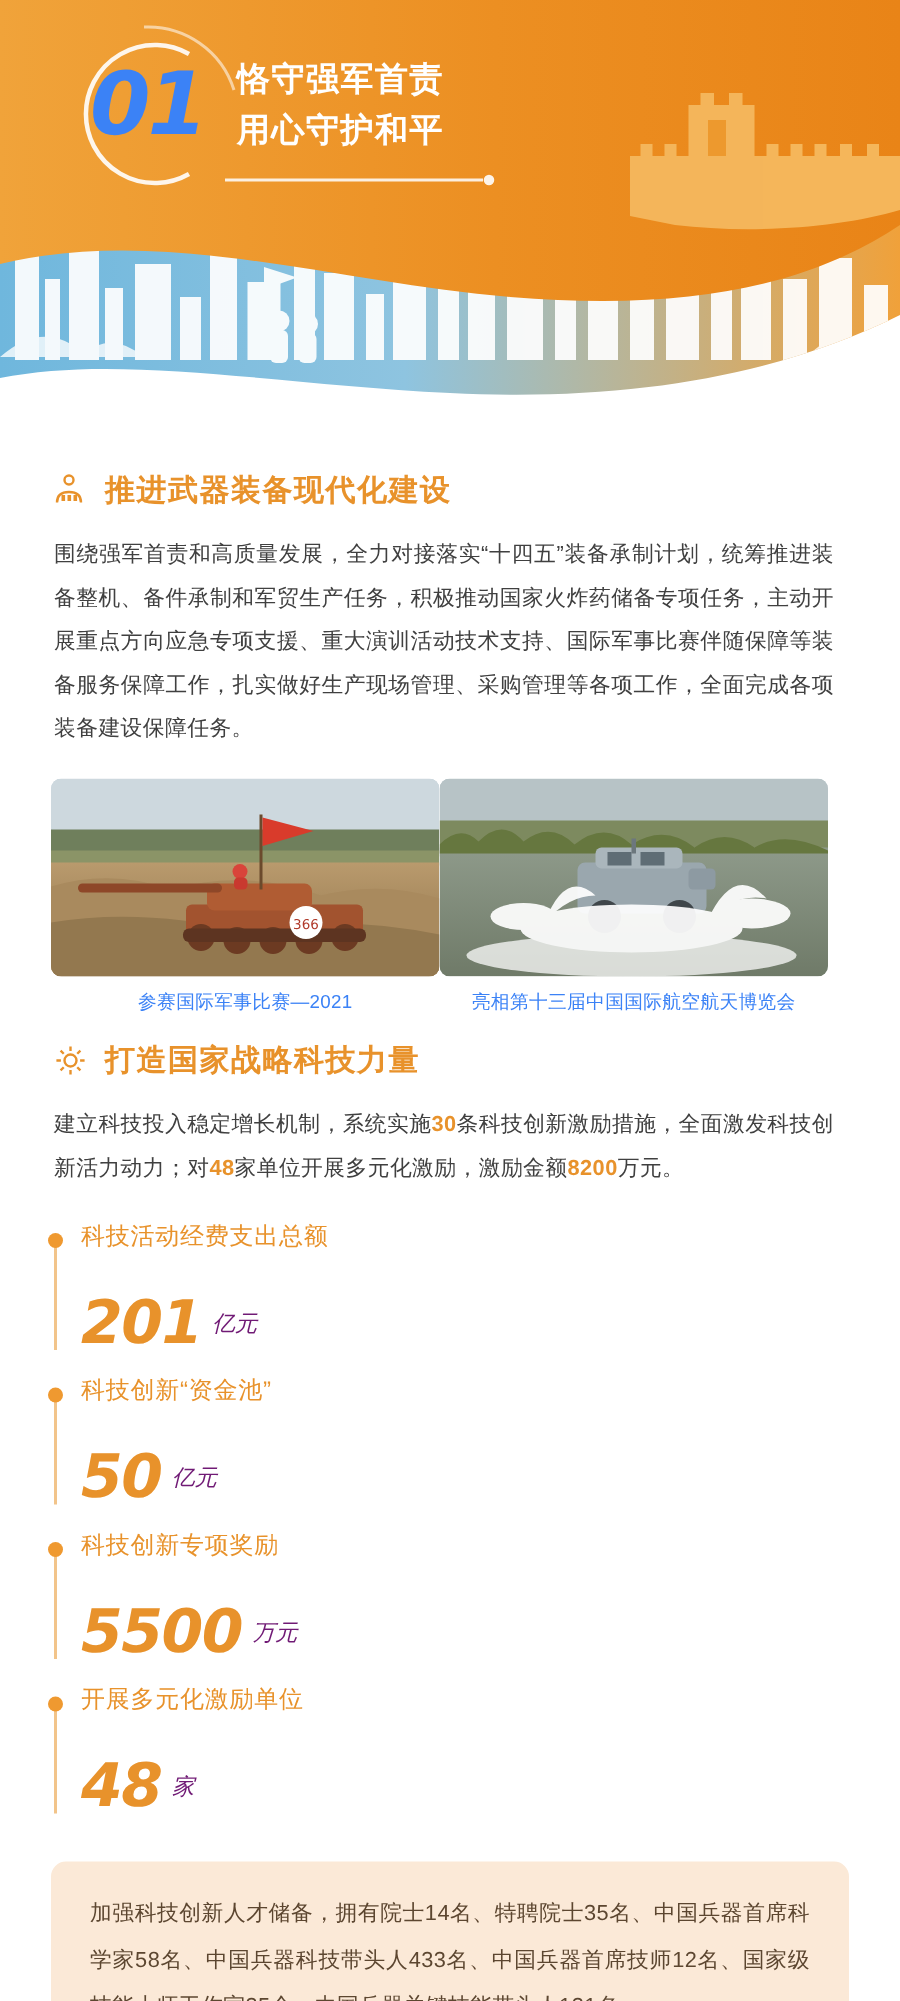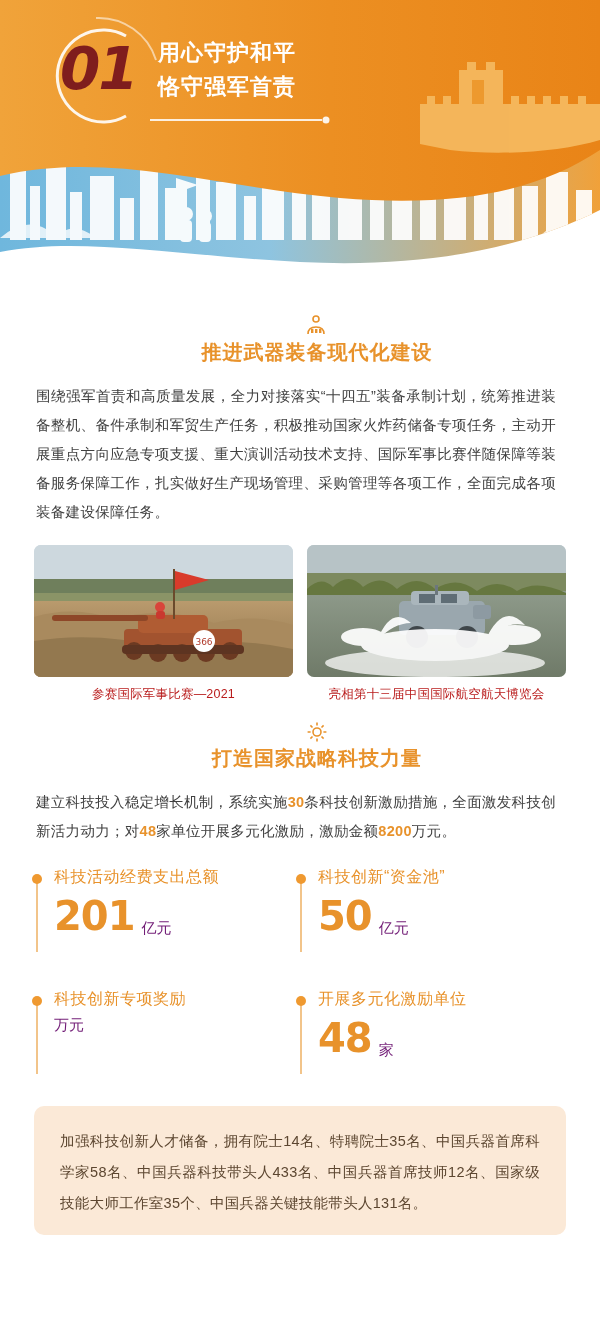--- a/index.html
+++ b/index.html
@@ -34,41 +34,41 @@
     height: 80px;
   }
   .hdr-num {
     position: absolute;
     left: 8px;
     top: 4px;
     font-family: "DejaVu Sans", sans-serif;
     font-size: 58px;
     font-weight: bold;
     font-style: italic;
-    color: #7f1d1d;
+    color: #3b82f6;
     letter-spacing: -2px;
     line-height: 70px;
   }
   .hdr-title {
     position: absolute;
     left: 158px;
     top: 36px;
     color: #ffffff;
     font-size: 22px;
     font-weight: bold;
     line-height: 34px;
     letter-spacing: 1px;
   }
 
   
   .section-head {
     display: flex;
     align-items: center;
+    gap: 10px;
     padding-left: 34px;
-    flex-direction: column;
   }
   .sec-icon {
     width: 26px;
     height: 26px;
     flex: none;
     display: flex;
     align-items: center;
     justify-content: center;
   }
   .sec-title {
@@ -85,48 +85,47 @@
     font-size: 14.5px;
     line-height: 29px;
     text-align: justify;
     letter-spacing: 0.3px;
   }
   .body-text b { color: #e8922b; font-weight: bold; }
 
   
   .photos {
     display: flex;
-    gap: 14px;
     padding: 0 34px;
     margin-top: 18px;
   }
   .photo-box { width: 259px; }
   .photo {
     width: 259px;
     height: 132px;
     border-radius: 7px;
     overflow: hidden;
     position: relative;
   }
   .photo svg { display: block; }
   .caption {
     margin-top: 9px;
     font-size: 12.5px;
-    color: #b91c1c;
+    color: #3b82f6;
     text-align: center;
     letter-spacing: 0.2px;
   }
 
   
   .stats {
     margin-top: 20px;
     padding: 0 36px;
     display: grid;
-    grid-template-columns: 1fr 1fr;
-    row-gap: 22px;
+    grid-template-columns: 1fr;
+    row-gap: 3px;
   }
   .stat {
     position: relative;
     padding-left: 18px;
     height: 100px;
   }
   .stat::before {
     content: "";
     position: absolute;
     left: 0;
@@ -145,24 +144,25 @@
     border-radius: 50%;
     background: #ef9930;
   }
   .stat-label {
     color: #e8922b;
     font-size: 16px;
     letter-spacing: 0.5px;
     line-height: 22px;
   }
   .stat-value {
-    margin-top: 6px;
+    margin-top: 24px;
     display: flex;
-    align-items: flex-end;
+    align-items: center;
     gap: 7px;
+    font-style: italic;
   }
   .stat-num {
     font-family: "DejaVu Sans", sans-serif;
     font-size: 40px;
     font-weight: bold;
     color: #e8922b;
     line-height: 44px;
     letter-spacing: -1px;
   }
   .stat-unit {
@@ -271,22 +271,22 @@
       <path d="M126,36 A46,46 0 1 0 126,116" stroke="#ffffff" stroke-width="3" fill="none" opacity="0.9"></path>
       <path d="M96,18 A60,60 0 0 1 156,60" stroke="#ffffff" stroke-width="2" fill="none" opacity="0.55"></path>
       <line x1="150" y1="120" x2="322" y2="120" stroke="#ffffff" stroke-width="2" opacity="0.85"></line>
       <circle cx="326" cy="120" r="3.5" fill="#ffffff" opacity="0.9"></circle>
     </svg>
 
     <div class="hdr-num-wrap">
       <div class="hdr-num">01</div>
     </div>
     <div class="hdr-title">
+      <div>恪守强军首责</div>
       <div>用心守护和平</div>
-      <div>恪守强军首责</div>
     </div>
   </div>
 
   <div style="margin-top:28px;">
     <div class="section-head">
       <span class="sec-icon">
         <svg width="24" height="24" viewBox="0 0 24 24">
           <circle cx="11" cy="5" r="3" fill="none" stroke="#e8922b" stroke-width="1.6"></circle>
           <path d="M3 20 q0 -7 8 -7 q8 0 8 7" fill="none" stroke="#e8922b" stroke-width="1.6"></path>
           <rect x="6" y="15" width="2.4" height="4" fill="#e8922b"></rect>
@@ -417,20 +417,21 @@
     <div class="stat">
       <div class="stat-label">科技创新“资金池”</div>
       <div class="stat-value">
         <span class="stat-num">50</span>
         <span class="stat-unit">亿元</span>
       </div>
     </div>
     <div class="stat">
       <div class="stat-label">科技创新专项奖励</div>
       <div class="stat-value">
+        <span class="stat-num">5500</span>
         <span class="stat-unit">万元</span>
       </div>
     </div>
     <div class="stat">
       <div class="stat-label">开展多元化激励单位</div>
       <div class="stat-value">
         <span class="stat-num">48</span>
         <span class="stat-unit">家</span>
       </div>
     </div>

